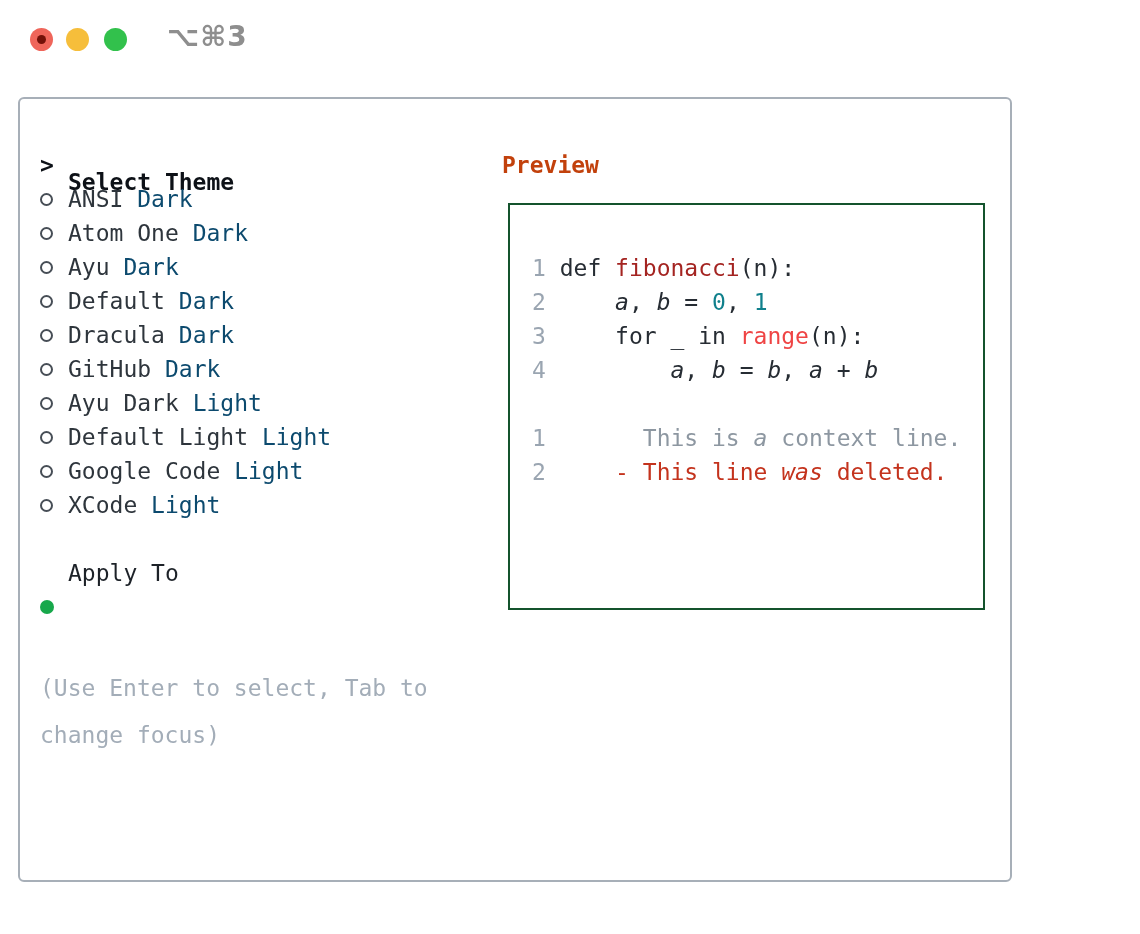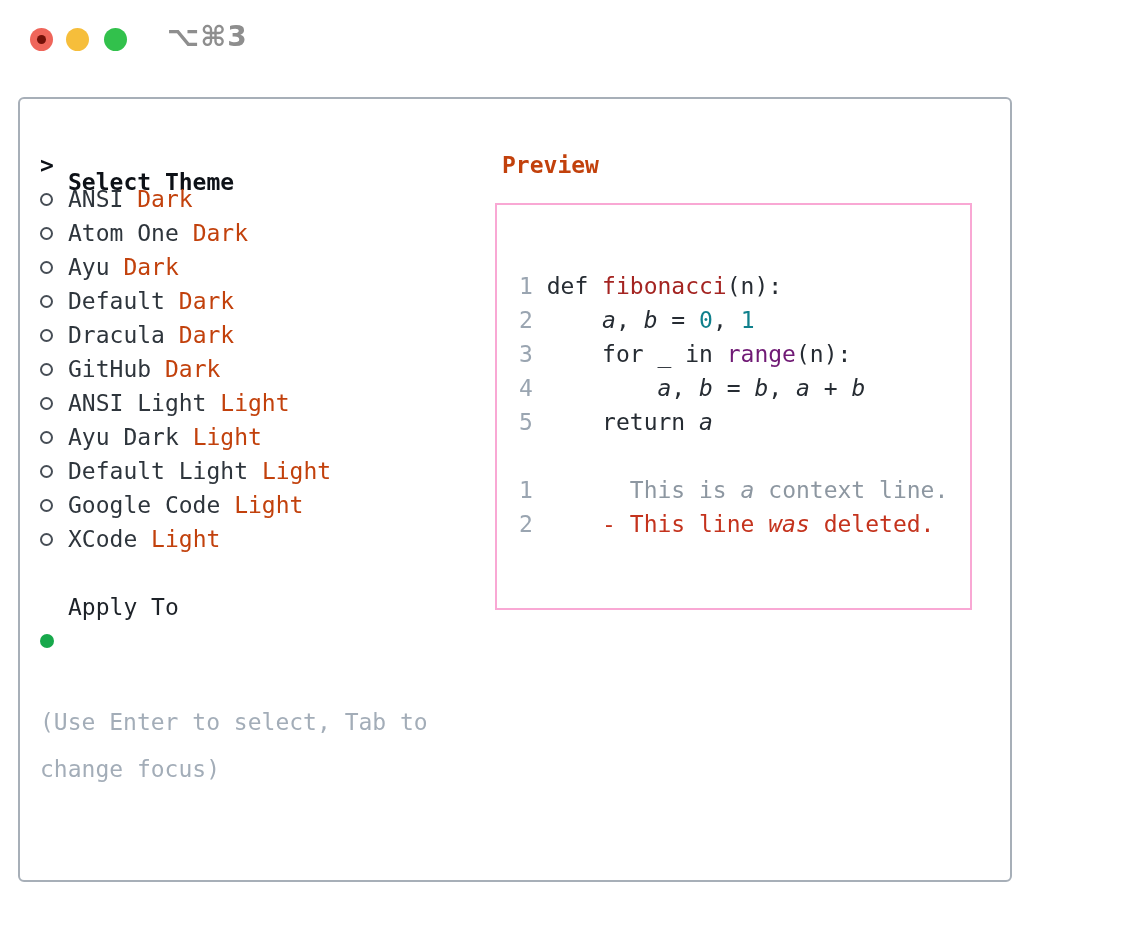--- a/index.html
+++ b/index.html
@@ -19,35 +19,35 @@
   .panel{position:absolute;left:18px;top:97px;width:994px;height:785px;border:2px solid #a7afb8;border-radius:6px;background:#ffffff;box-sizing:border-box;}
 
   
   .left-col{position:absolute;left:20px;top:49px;width:460px;font-size:23px;color:#2e353c;}
   .row{height:34px;display:flex;align-items:center;white-space:pre;}
   .marker{width:28px;flex:0 0 28px;display:flex;align-items:center;}
   .circle{width:13px;height:13px;border:2px solid #474e56;border-radius:50%;box-sizing:border-box;}
   .circle.filled{width:14px;height:14px;border:none;background:#17a84b;}
   .hdr{font-weight:bold;color:#0d1117;margin-top:34px;}
   .hdr-caret{font-weight:bold;color:#0d1117;}
-  .variant{color:#c2410c;}
+  .variant{color:#0c4a6e;}
   .sel{color:#17a84b;}
   .apply-hdr{color:#1d2228;}
   .hint{margin-top:13px;color:#a3adb8;font-size:23px;line-height:34px;white-space:pre;}
   .blank-row{height:34px;}
 
   
   .preview-title{position:absolute;left:482px;top:49px;height:34px;line-height:34px;font-size:23px;font-weight:bold;color:#c2410c;}
-  .preview-box{position:absolute;left:475px;top:104px;width:477px;height:407px;border:2px solid #f9a8d4;box-sizing:border-box;background:#ffffff;padding:64px 0 0 22px;overflow:hidden;}
+  .preview-box{position:absolute;left:488px;top:104px;width:477px;height:407px;border:2px solid #14532d;box-sizing:border-box;background:#ffffff;padding:46px 0 0 22px;overflow:hidden;}
   .code-line{height:34px;line-height:34px;font-size:23px;white-space:pre;}
   .lnum{color:#9aa5b1;margin-right:1ch;}
   .c-code{color:#262c33;}
   .c-func{color:#a42421;}
   .c-lit{color:#10808c;}
-  .c-blue{color:#701a75;text-align:right;}
+  .c-blue{color:#ef4444;text-align:right;}
   .c-ctx{color:#8d97a1;text-align:center;}
   .c-del{color:#c4331d;}
   .c-add{color:#0fbe0f;}
   .it{font-style:italic;}
 </style>
 </head>
 <body>
 
 <div class="window">
 
@@ -66,21 +66,20 @@
         <span class="hdr">Select Theme</span>
       </div>
 
       <div id="theme-list">
           <div class="row"><span class="marker"><span class="circle"></span></span><span><span class="">ANSI </span><span class="variant">Dark</span></span></div>
           <div class="row"><span class="marker"><span class="circle"></span></span><span><span class="">Atom One </span><span class="variant">Dark</span></span></div>
           <div class="row"><span class="marker"><span class="circle"></span></span><span><span class="">Ayu </span><span class="variant">Dark</span></span></div>
           <div class="row"><span class="marker"><span class="circle"></span></span><span><span class="">Default </span><span class="variant">Dark</span></span></div>
           <div class="row"><span class="marker"><span class="circle"></span></span><span><span class="">Dracula </span><span class="variant">Dark</span></span></div>
           <div class="row"><span class="marker"><span class="circle"></span></span><span><span class="">GitHub </span><span class="variant">Dark</span></span></div>
-          <div class="row"><span class="marker"><span class="circle"></span></span><span><span class="">ANSI Light </span><span class="variant">Light</span></span></div>
           <div class="row"><span class="marker"><span class="circle"></span></span><span><span class="">Ayu Dark </span><span class="variant">Light</span></span></div>
           <div class="row"><span class="marker"><span class="circle"></span></span><span><span class="">Default Light </span><span class="variant">Light</span></span></div>
           <div class="row"><span class="marker"><span class="circle"></span></span><span><span class="">Google Code </span><span class="variant">Light</span></span></div>
           <div class="row"><span class="marker"><span class="circle"></span></span><span><span class="">XCode </span><span class="variant">Light</span></span></div>
         </div>
 
       <div class="blank-row"></div>
 
       <div class="row">
         <span class="marker"></span>
@@ -98,21 +97,20 @@
     </div>
 
     <div class="preview-title">Preview</div>
 
     <div class="preview-box">
       <div id="preview-code">
           <div class="code-line"><span class="lnum">1</span><span class="c-code">def </span><span class="c-func">fibonacci</span><span class="c-code">(n):</span></div>
           <div class="code-line"><span class="lnum">2</span><span class="c-code">    </span><span class="c-code it">a</span><span class="c-code">, </span><span class="c-code it">b</span><span class="c-code"> = </span><span class="c-lit">0</span><span class="c-code">, </span><span class="c-lit">1</span></div>
           <div class="code-line"><span class="lnum">3</span><span class="c-code">    for _ in </span><span class="c-blue">range</span><span class="c-code">(n):</span></div>
           <div class="code-line"><span class="lnum">4</span><span class="c-code">        </span><span class="c-code it">a</span><span class="c-code">, </span><span class="c-code it">b</span><span class="c-code"> = </span><span class="c-code it">b</span><span class="c-code">, </span><span class="c-code it">a</span><span class="c-code"> + </span><span class="c-code it">b</span></div>
-          <div class="code-line"><span class="lnum">5</span><span class="c-code">    return </span><span class="c-code it">a</span></div>
           <div class="code-line"></div>
           <div class="code-line"><span class="lnum">1</span><span class="c-ctx">      This is </span><span class="c-ctx it">a</span><span class="c-ctx"> context line.</span></div>
           <div class="code-line"><span class="lnum">2</span><span class="c-del">    - This line </span><span class="c-del it">was</span><span class="c-del"> deleted.</span></div>
         </div>
     </div>
 
   </div>
 </div>
 
 </body></html>

